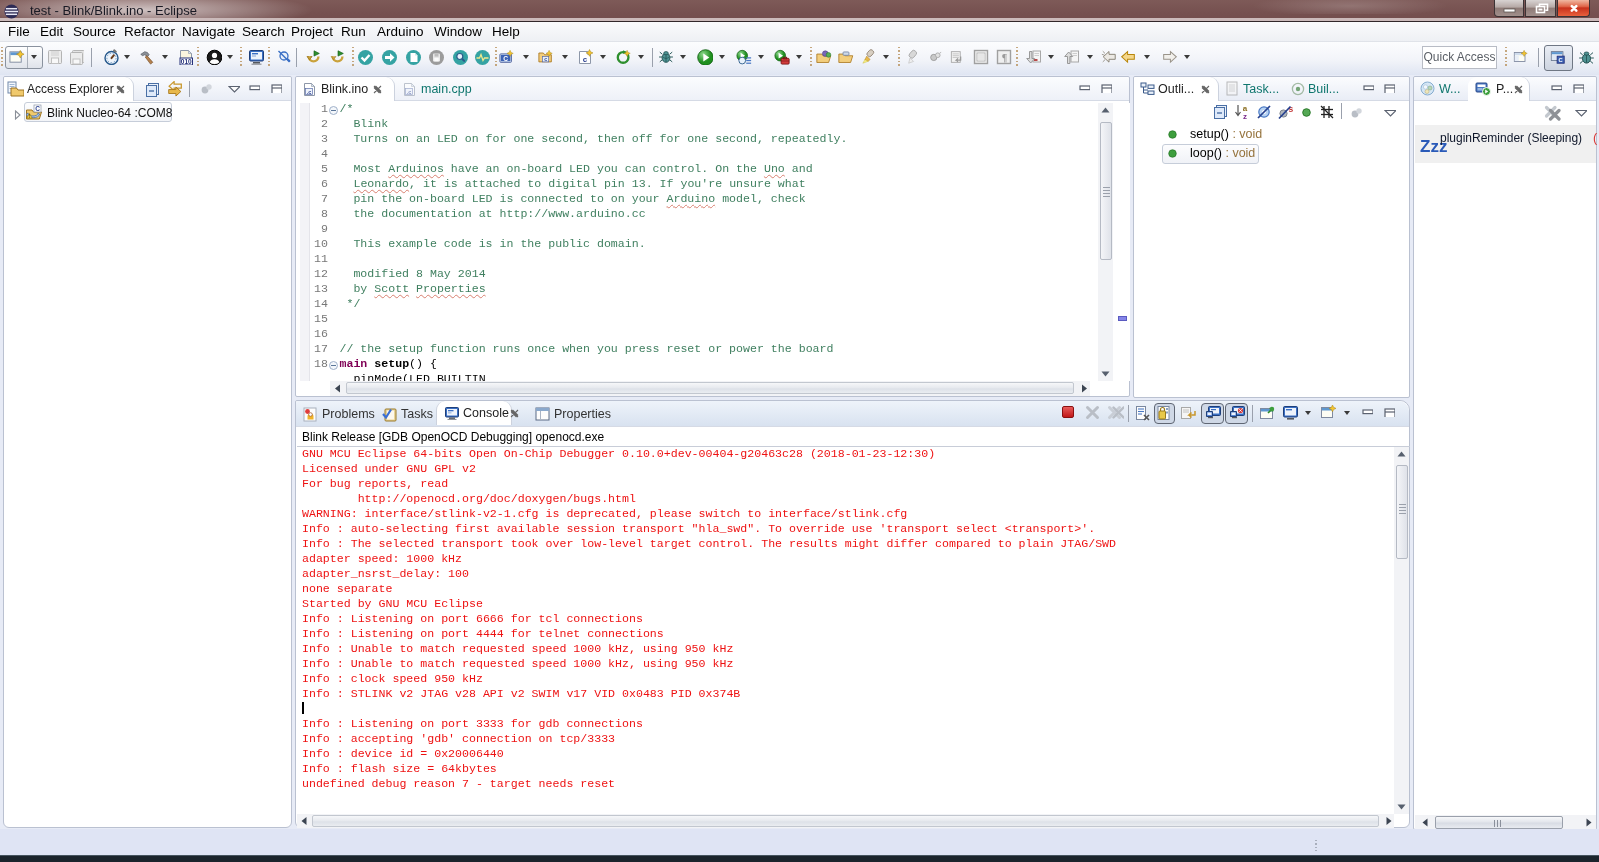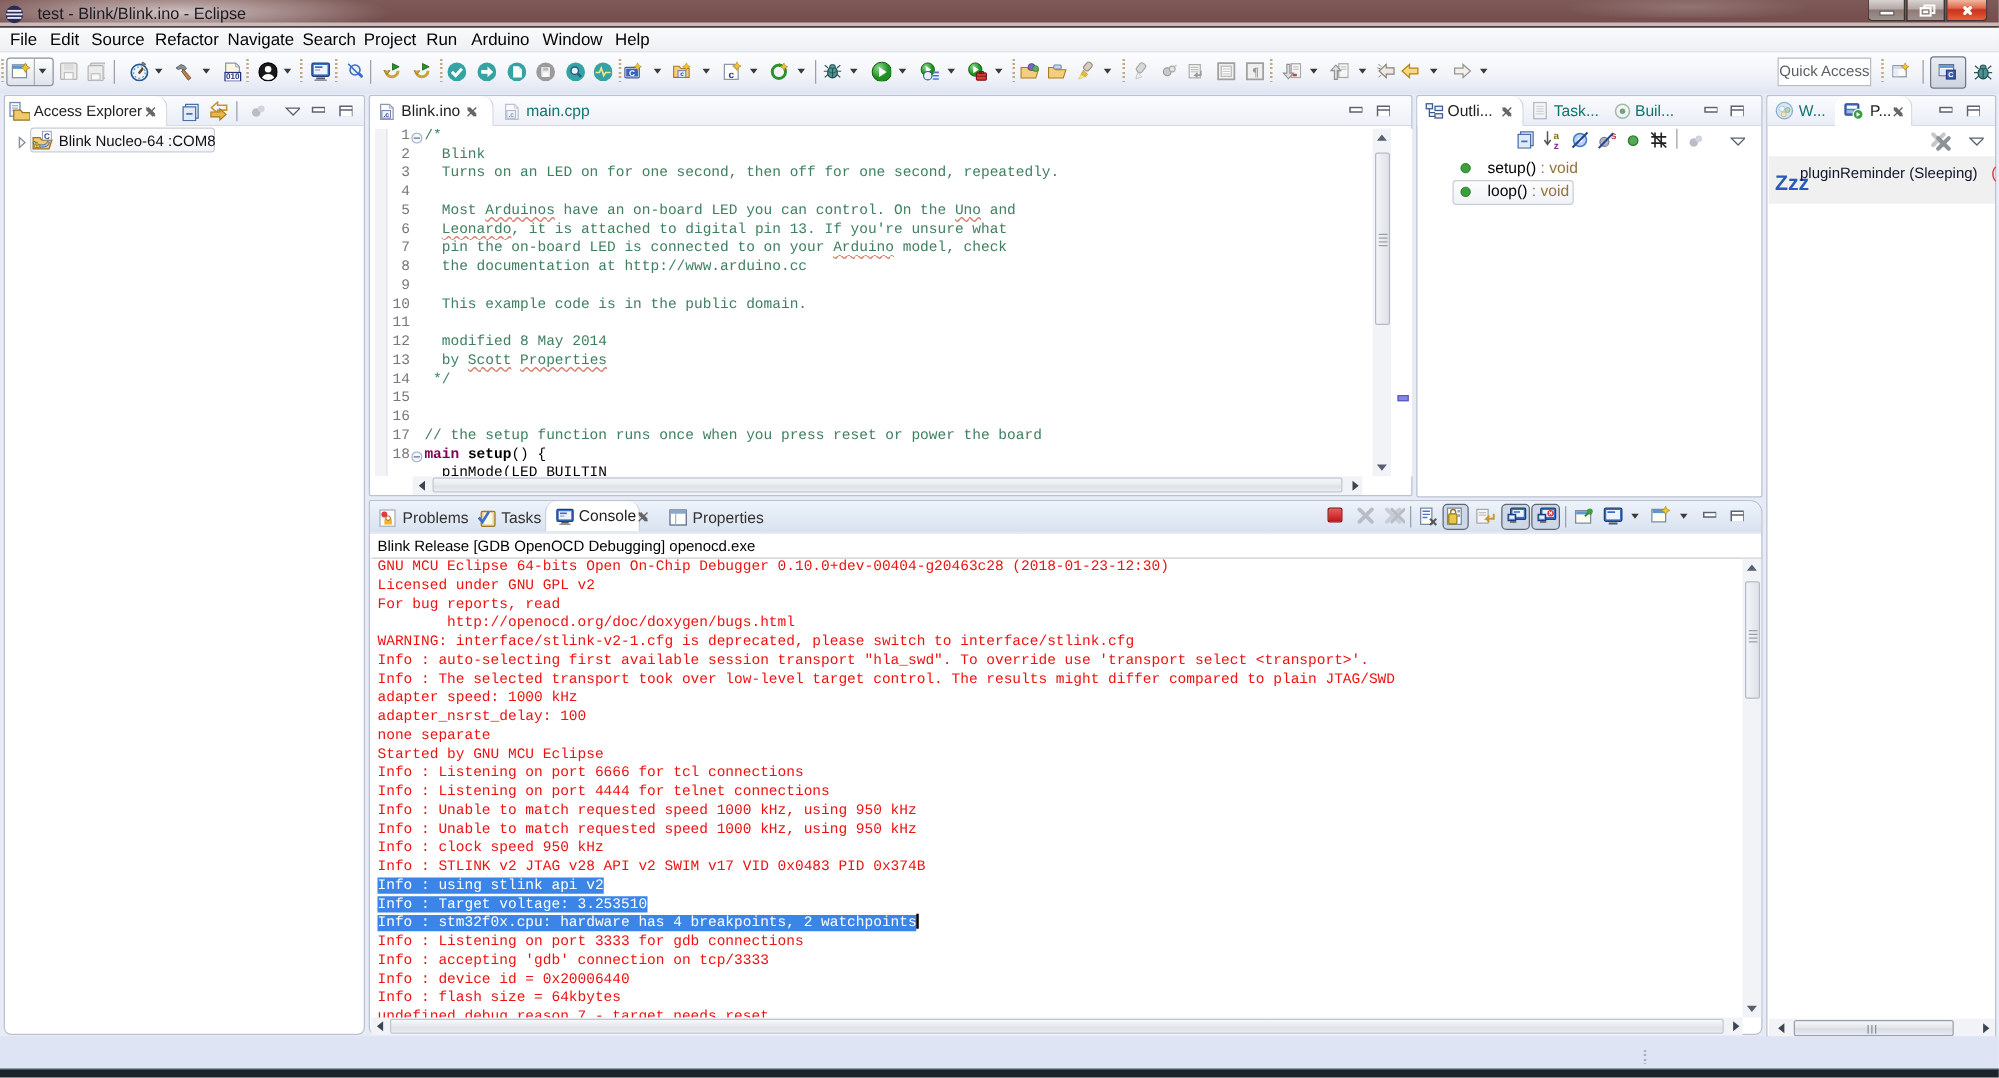--- a/index.html
+++ b/index.html
@@ -892,23 +892,21 @@
 adapter speed: 1000 kHz
 adapter_nsrst_delay: 100
 none separate
 Started by GNU MCU Eclipse
 Info : Listening on port 6666 for tcl connections
 Info : Listening on port 4444 for telnet connections
 Info : Unable to match requested speed 1000 kHz, using 950 kHz
 Info : Unable to match requested speed 1000 kHz, using 950 kHz
 Info : clock speed 950 kHz
 Info : STLINK v2 JTAG v28 API v2 SWIM v17 VID 0x0483 PID 0x374B
-<span class="sel">Info : using stlink api v2
-Info : Target voltage: 3.253510
-Info : stm32f0x.cpu: hardware has 4 breakpoints, 2 watchpoints</span><span id="caret"></span>
+<span id="caret"></span>
 Info : Listening on port 3333 for gdb connections
 Info : accepting 'gdb' connection on tcp/3333
 Info : device id = 0x20006440
 Info : flash size = 64kbytes
 undefined debug reason 7 - target needs reset</div>
 
     <div class="abs" style="left:1098px;top:46px;width:15px;height:367px;background:#f2f3f6">
       <svg class="abs" style="left:0;top:0" width="15" height="15">
           <path d="M7.5 4.5 l4 5 h-8z" fill="#57606e"></path>
         </svg>

